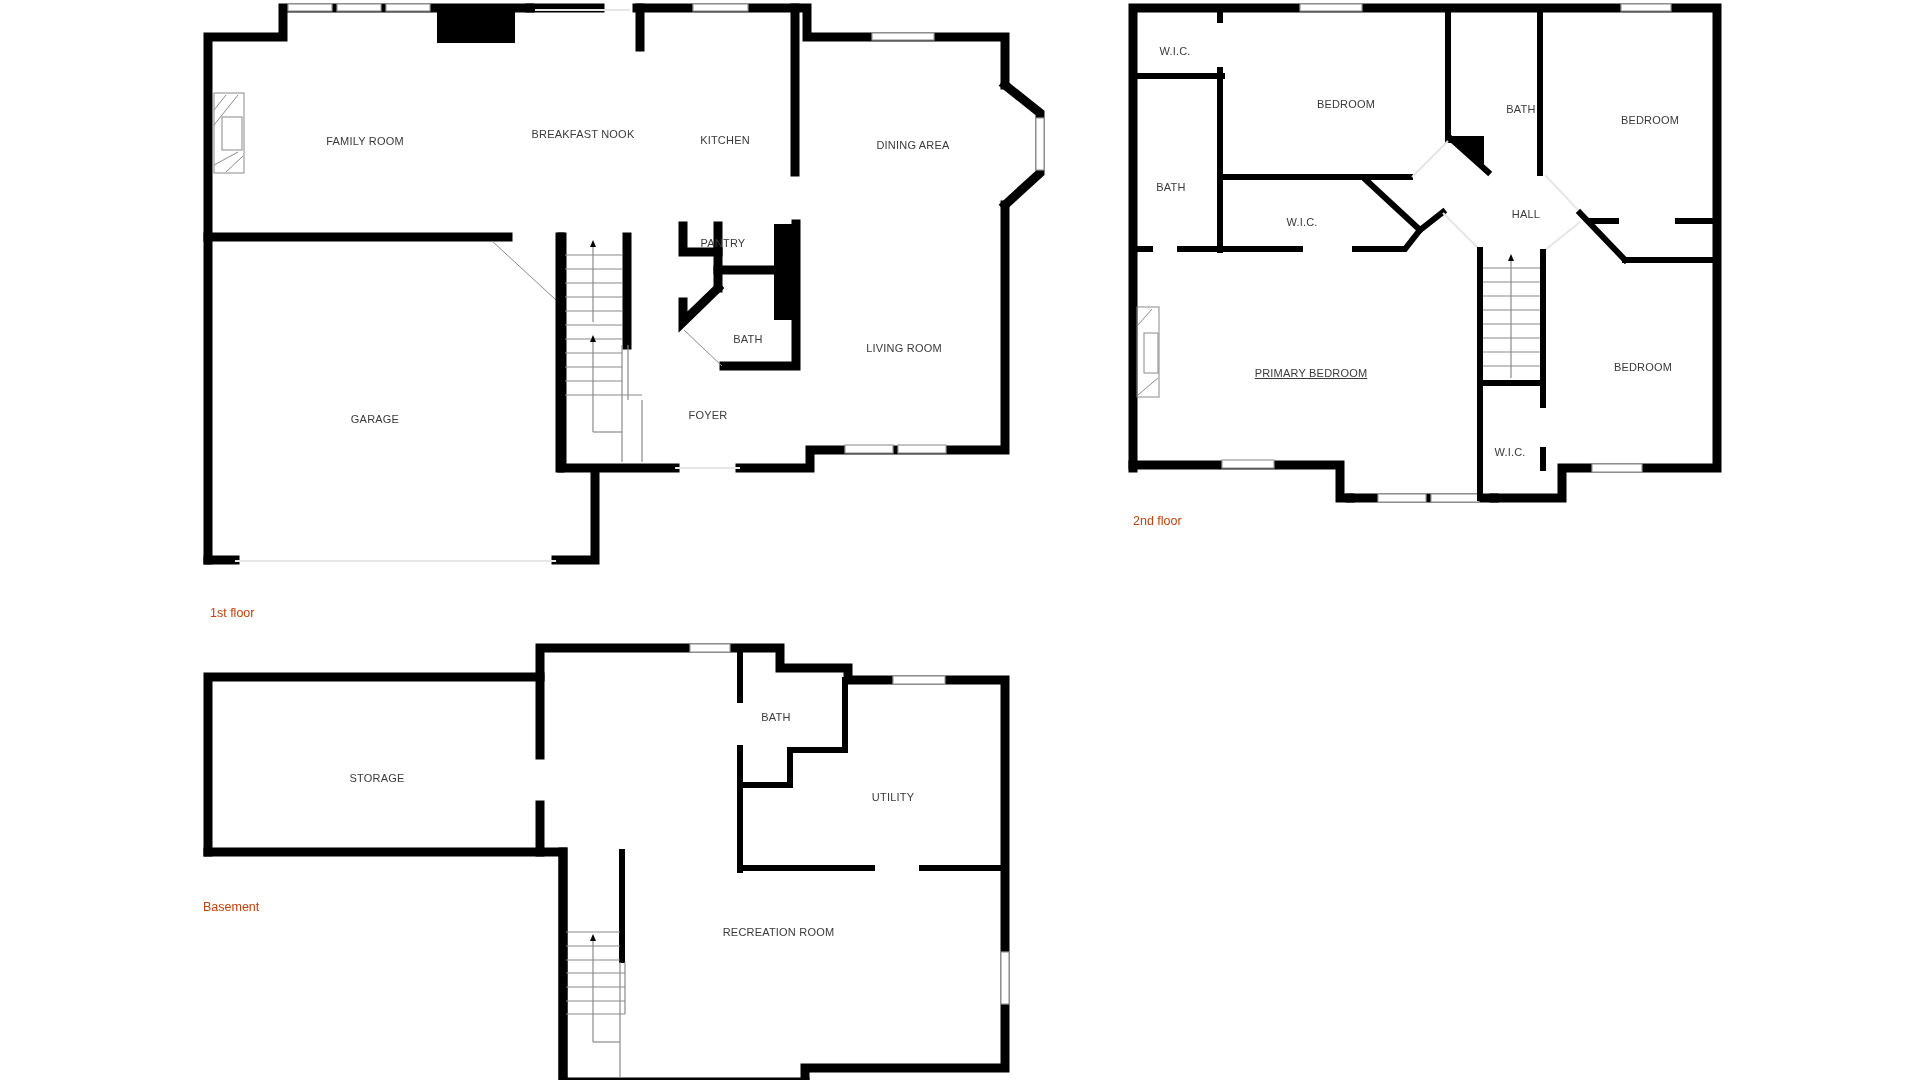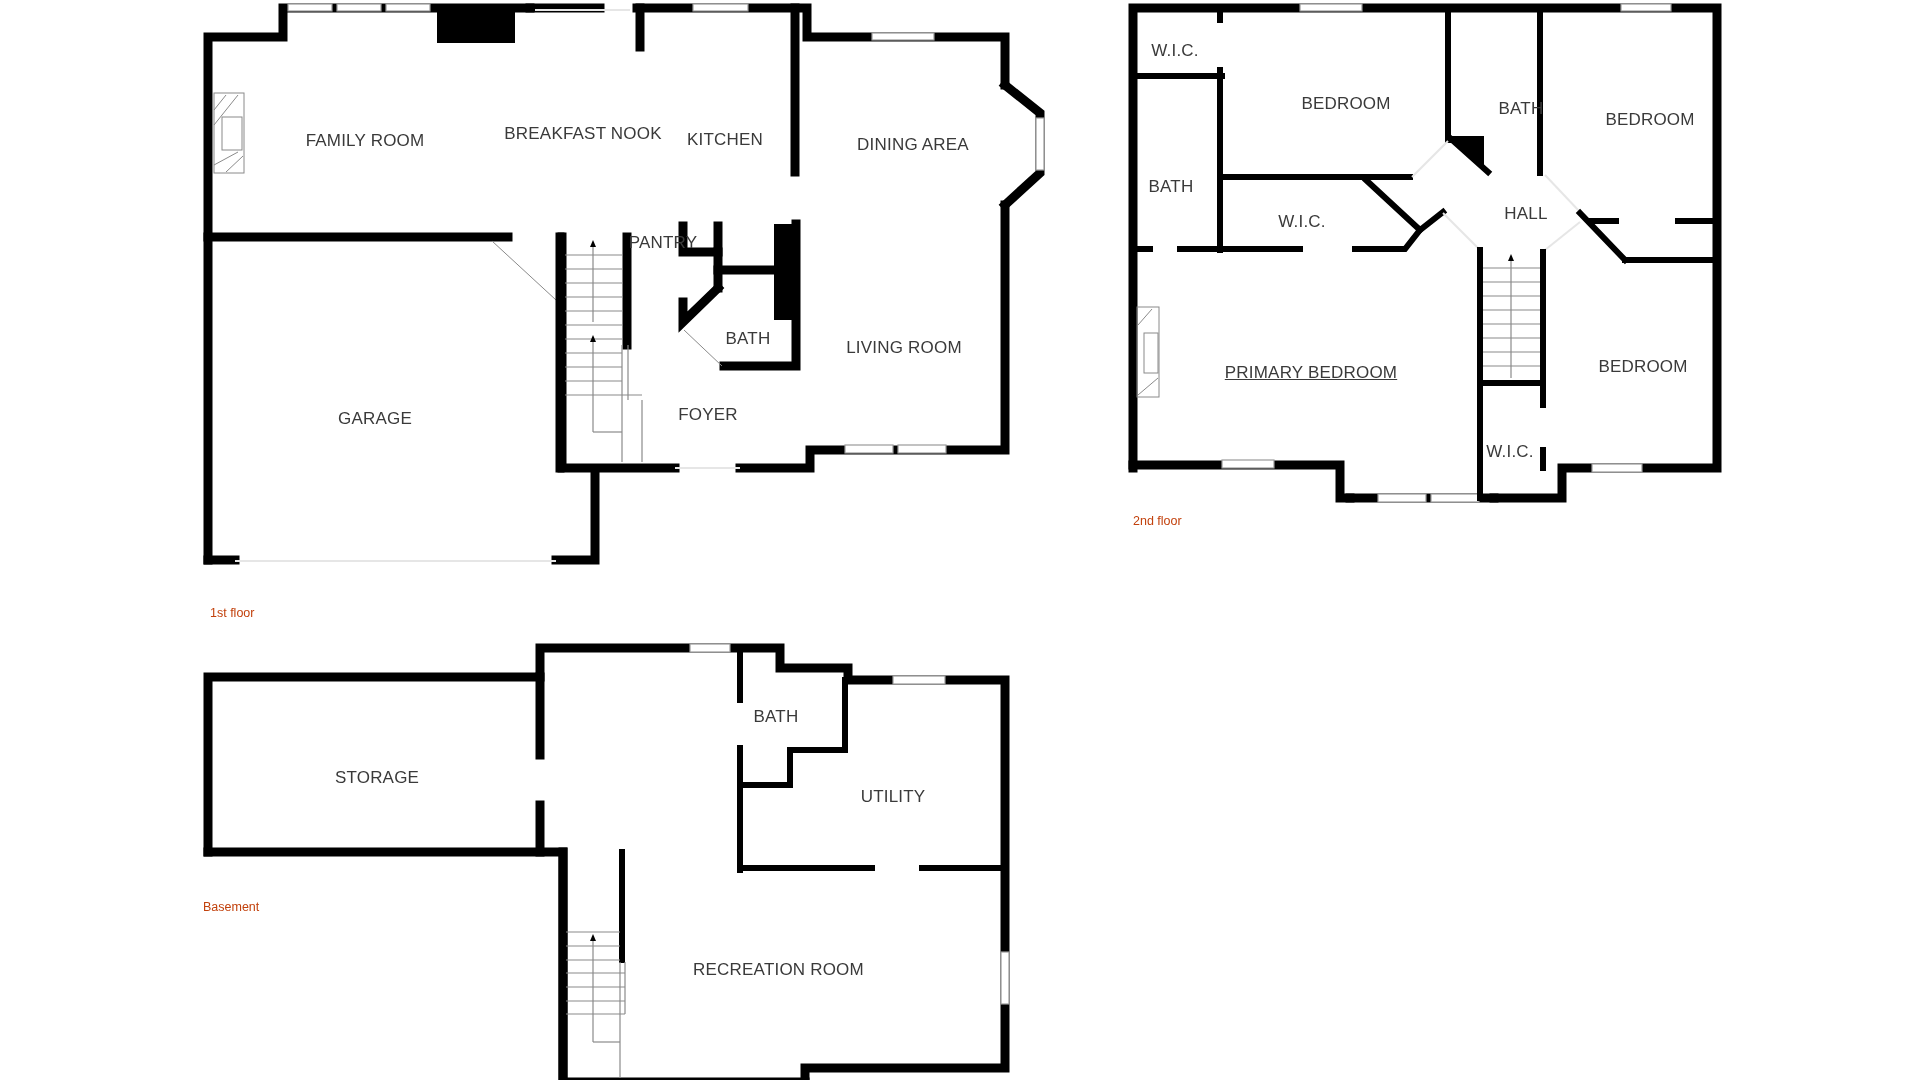--- a/index.html
+++ b/index.html
@@ -5,21 +5,21 @@
   html,body{margin:0;padding:0;background:#ffffff;}
   body{width:1920px;height:1080px;overflow:hidden;position:relative;font-family:"Liberation Sans","DejaVu Sans",sans-serif;}
   #plan{position:absolute;left:0;top:0;width:1920px;height:1080px;}
   .wall{stroke:#000;stroke-width:9;stroke-linecap:square;fill:none;}
   .wall-thin{stroke:#000;stroke-width:6;stroke-linecap:square;fill:none;}
   .solid{fill:#000;}
   .win{fill:#fff;stroke:#9a9a9a;stroke-width:1.2;}
   .door-gap{stroke:#e6e6e6;stroke-width:2;}
   .stair{stroke:#8a8a8a;stroke-width:1.2;fill:none;}
   .hatch{stroke:#8a8a8a;stroke-width:1;fill:none;}
-  .room-label{position:absolute;font-size:17px;color:#3a3a3a;letter-spacing:0.2px;transform:translate(-50%,-50%);white-space:nowrap;}
+  .room-label{position:absolute;font-size:11px;color:#3a3a3a;letter-spacing:0.2px;transform:translate(-50%,-50%);white-space:nowrap;}
   .floor-label{position:absolute;font-size:12.5px;color:#c2410c;white-space:nowrap;}
 </style>
 </head>
 <body>
 
 <svg id="plan" viewBox="0 0 1920 1080" xmlns="http://www.w3.org/2000/svg">
 
   <g>
 
     <polyline class="wall" points="208,560 208,37 283,37 283,8 600,8"></polyline>
@@ -188,36 +188,36 @@
     </g>
     <polygon class="solid" points="593,934 590,941 596,941"></polygon>
   </g>
 </svg>
 
 <div id="labels">
     <div class="room-label" style="left: 365px; top: 141px;">FAMILY ROOM</div>
     <div class="room-label" style="left: 583px; top: 134px;">BREAKFAST NOOK</div>
     <div class="room-label" style="left: 725px; top: 132px; margin-top: 8px;">KITCHEN</div>
     <div class="room-label" style="left: 913px; top: 145px;">DINING AREA</div>
-    <div class="room-label" style="left: 663px; top: 243px;">PANTRY</div>
+    <div class="room-label" style="left: 723px; top: 243px;">PANTRY</div>
     <div class="room-label" style="left: 748px; top: 339px;">BATH</div>
     <div class="room-label" style="left: 904px; top: 348px;">LIVING ROOM</div>
     <div class="room-label" style="left: 375px; top: 419px;">GARAGE</div>
     <div class="room-label" style="left: 708px; top: 415px;">FOYER</div>
     <div class="room-label" style="left: 1175px; top: 51px;">W.I.C.</div>
     <div class="room-label" style="left: 1346px; top: 104px;">BEDROOM</div>
     <div class="room-label" style="left: 1521px; top: 109px;">BATH</div>
     <div class="room-label" style="left: 1650px; top: 120px;">BEDROOM</div>
     <div class="room-label" style="left: 1171px; top: 187px;">BATH</div>
     <div class="room-label" style="left: 1302px; top: 222px;">W.I.C.</div>
     <div class="room-label" style="left: 1526px; top: 214px;">HALL</div>
     <div class="room-label" style="left: 1311px; top: 373px; text-decoration: underline;">PRIMARY BEDROOM</div>
     <div class="room-label" style="left: 1643px; top: 367px;">BEDROOM</div>
     <div class="room-label" style="left: 1510px; top: 452px;">W.I.C.</div>
     <div class="room-label" style="left: 377px; top: 778px;">STORAGE</div>
     <div class="room-label" style="left: 776px; top: 717px;">BATH</div>
     <div class="room-label" style="left: 893px; top: 797px;">UTILITY</div>
-    <div class="room-label" style="left: 763px; top: 970px; padding-left: 31px;">RECREATION ROOM</div>
+    <div class="room-label" style="left: 763px; top: 932px; padding-left: 31px;">RECREATION ROOM</div>
   </div>
 
 <div class="floor-label" style="left:210px;top:606px;">1st floor</div>
 <div class="floor-label" style="left:1133px;top:514px;">2nd floor</div>
 <div class="floor-label" style="left:203px;top:900px;">Basement</div>
 
 </body></html>

